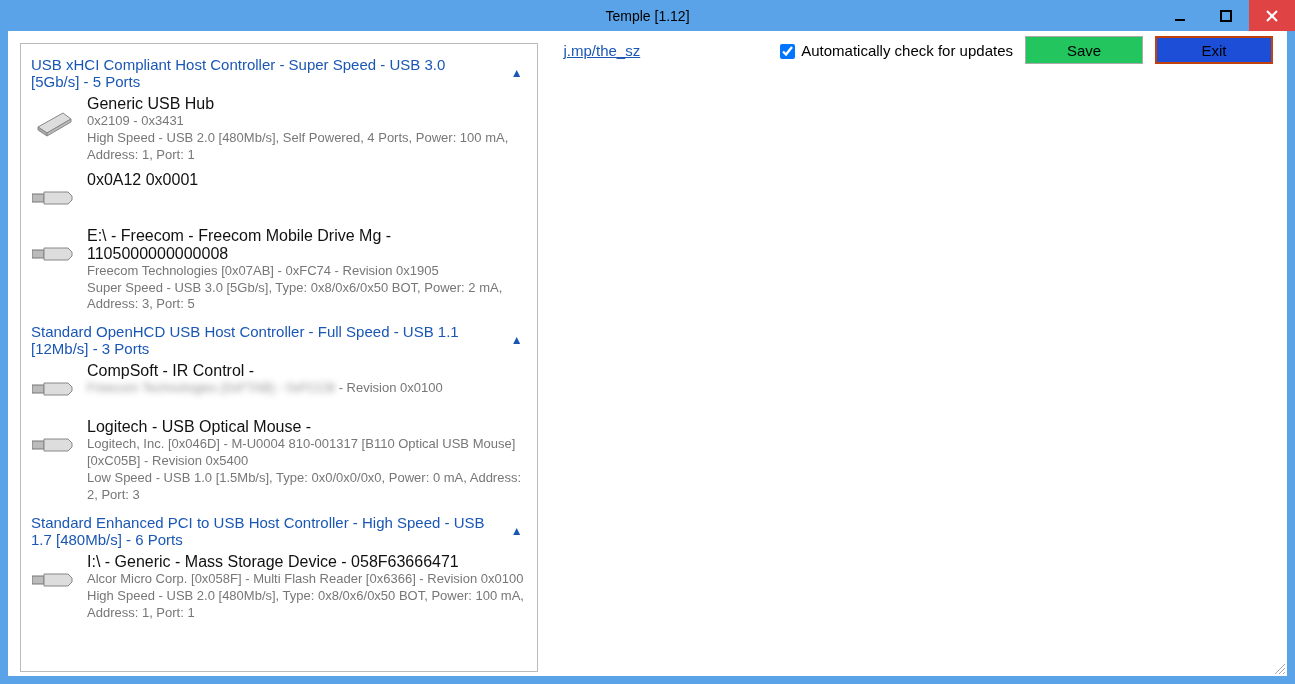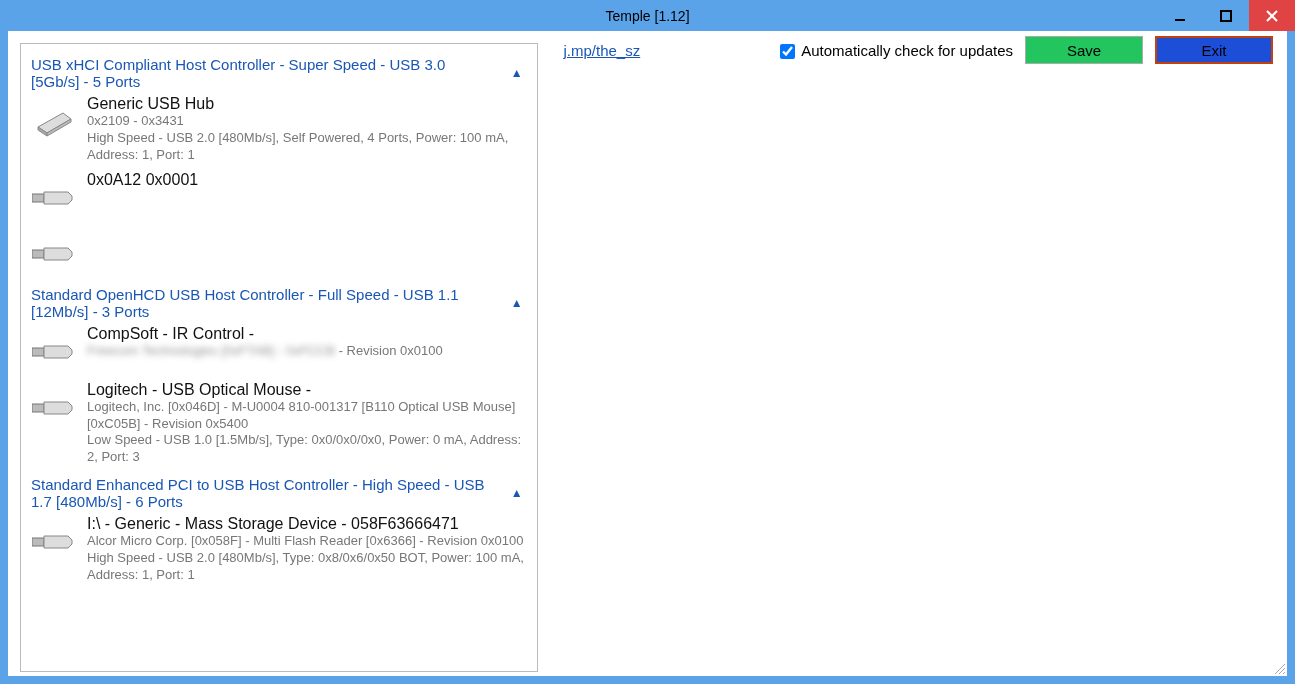--- a/index.html
+++ b/index.html
@@ -177,20 +177,25 @@
         <div class="dev-title">0x0A12 0x0001</div>
       </div>
     </div>
     <div class="device">
       <div class="dev-icon">
         <svg width="42" height="24" viewBox="0 0 42 24">
             <rect x="0" y="8" width="12" height="8" fill="#bbb" stroke="#777"></rect>
             <path d="M12 6 L36 6 L40 10 L40 14 L36 18 L12 18 Z" fill="#ddd" stroke="#888"></path>
           </svg>
       </div>
+      <div class="dev-body">
+        <div class="dev-title">E:\ - Freecom - Freecom Mobile Drive Mg - 1105000000000008</div>
+        <div class="dev-line">Freecom Technologies [0x07AB] - 0xFC74 - Revision 0x1905</div>
+        <div class="dev-line">Super Speed - USB 3.0 [5Gb/s], Type: 0x8/0x6/0x50 BOT, Power: 2 mA, Address: 3, Port: 5</div>
+      </div>
     </div>
 
     <div class="group-header">
       <span>Standard OpenHCD USB Host Controller - Full Speed - USB 1.1 [12Mb/s] - 3 Ports</span>
       <span class="rule"></span>
       <span class="chev">▲</span>
     </div>
     <div class="device">
       <div class="dev-icon">
         <svg width="42" height="24" viewBox="0 0 42 24">

